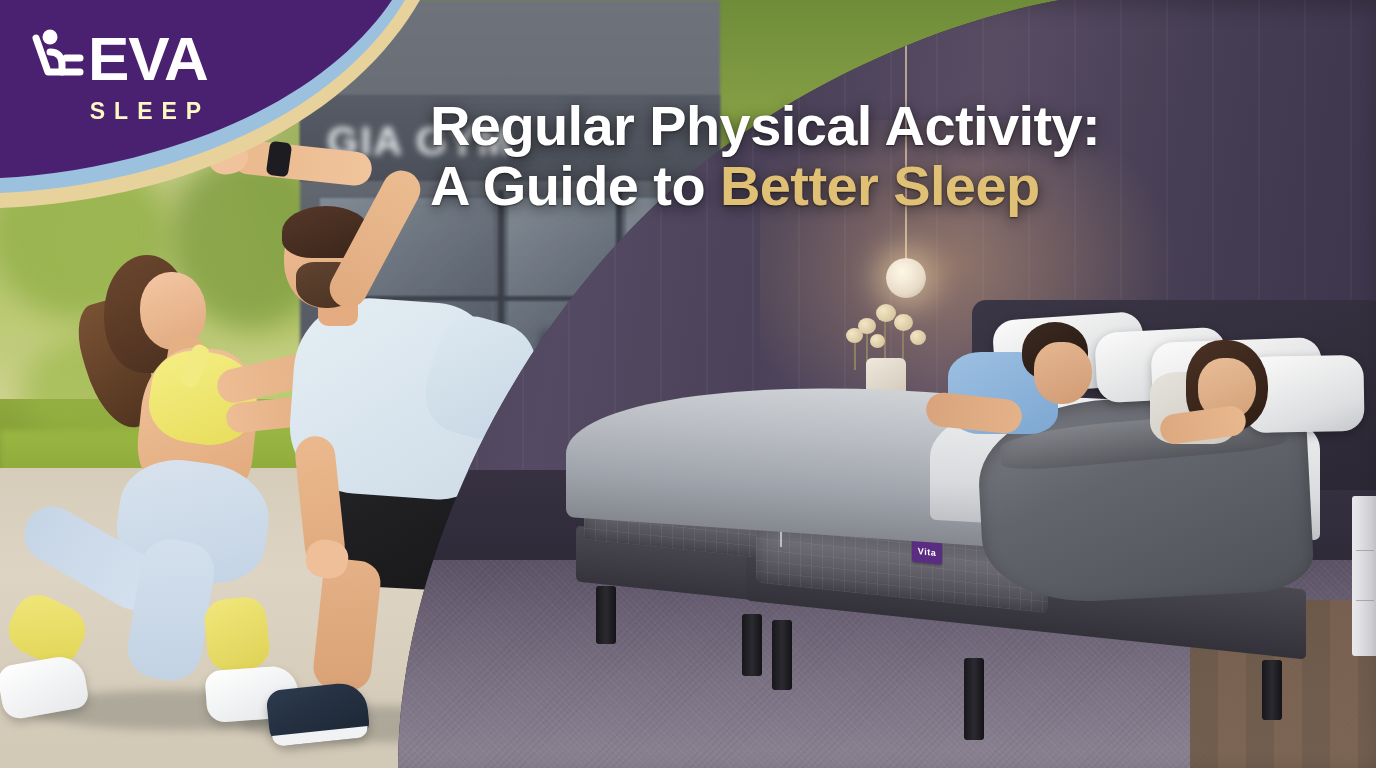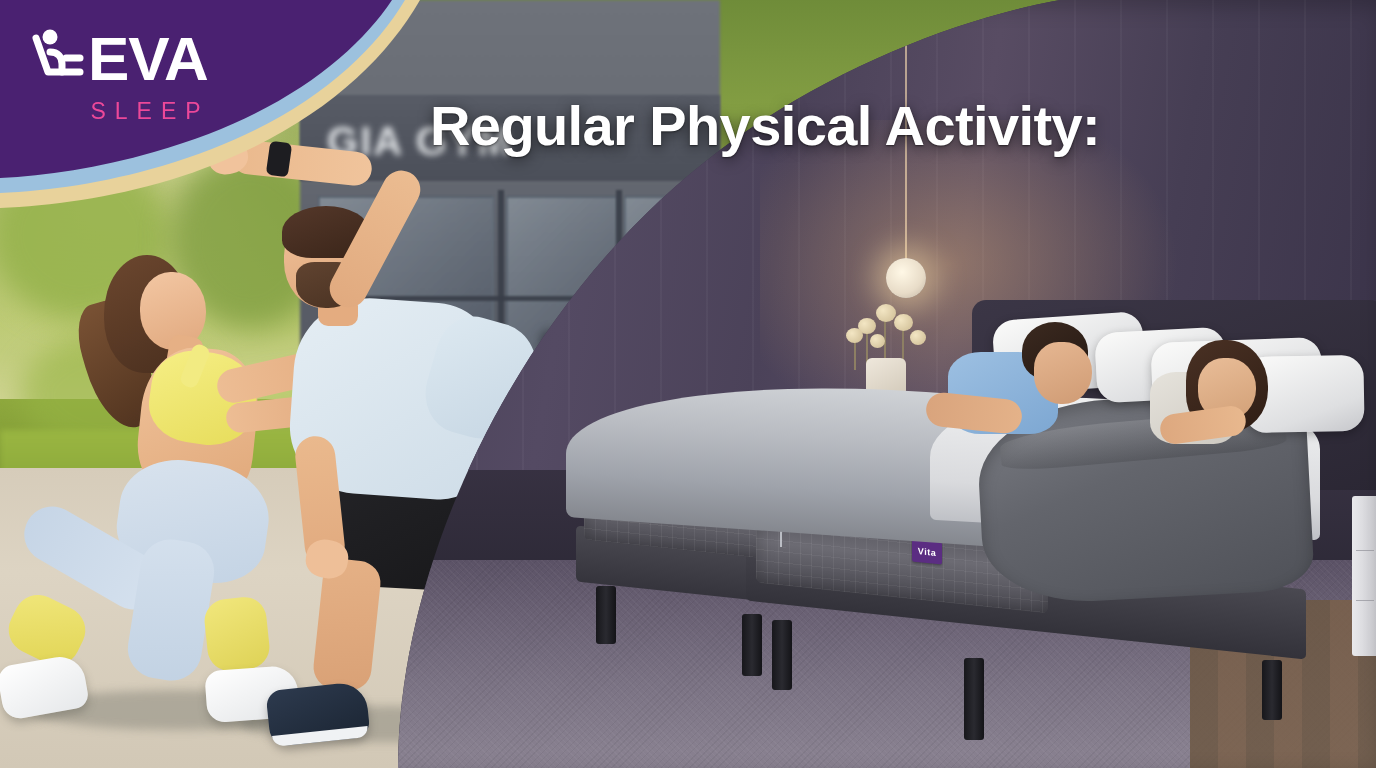--- a/index.html
+++ b/index.html
@@ -437,21 +437,21 @@
     text-shadow:0 2px 10px rgba(0,0,0,.6);
   }
 
   
   .logo-wrap{ position:absolute; left:28px; top:28px; width:240px; }
   .logo-row{ display:flex; align-items:center; gap:2px; }
   .logo-eva{
     color:#fff; font-size:62px; font-weight:700; letter-spacing:-1px; line-height:1;
   }
   .logo-sleep{
-    color:#ec4899; font-size:23px; font-weight:400; letter-spacing:9px;
+    color:#fef9c3; font-size:23px; font-weight:700; letter-spacing:9px;
     text-align:center; width:208px; margin-top:8px; padding-left:36px;
   }
 </style>
 </head>
 <body>
 
 <div id="banner">
 
   <div class="scene-left">
 
@@ -614,16 +614,17 @@
         <path d="M22 24 C30 24 34 29 34 36 L34 44" stroke="#ffffff" stroke-width="7" fill="none" stroke-linecap="round" stroke-linejoin="round"></path>
         <path d="M38 30 L52 30" stroke="#ffffff" stroke-width="7" fill="none" stroke-linecap="round"></path>
       </svg>
       <span class="logo-eva">EVA</span>
     </div>
     <div class="logo-sleep">SLEEP</div>
   </div>
 
   <div class="headline">
     <div>Regular Physical Activity:</div>
+    <div><span>A Guide to </span><span class="hl-gold">Better Sleep</span></div>
   </div>
 
 
 </div>
 
 </body></html>

